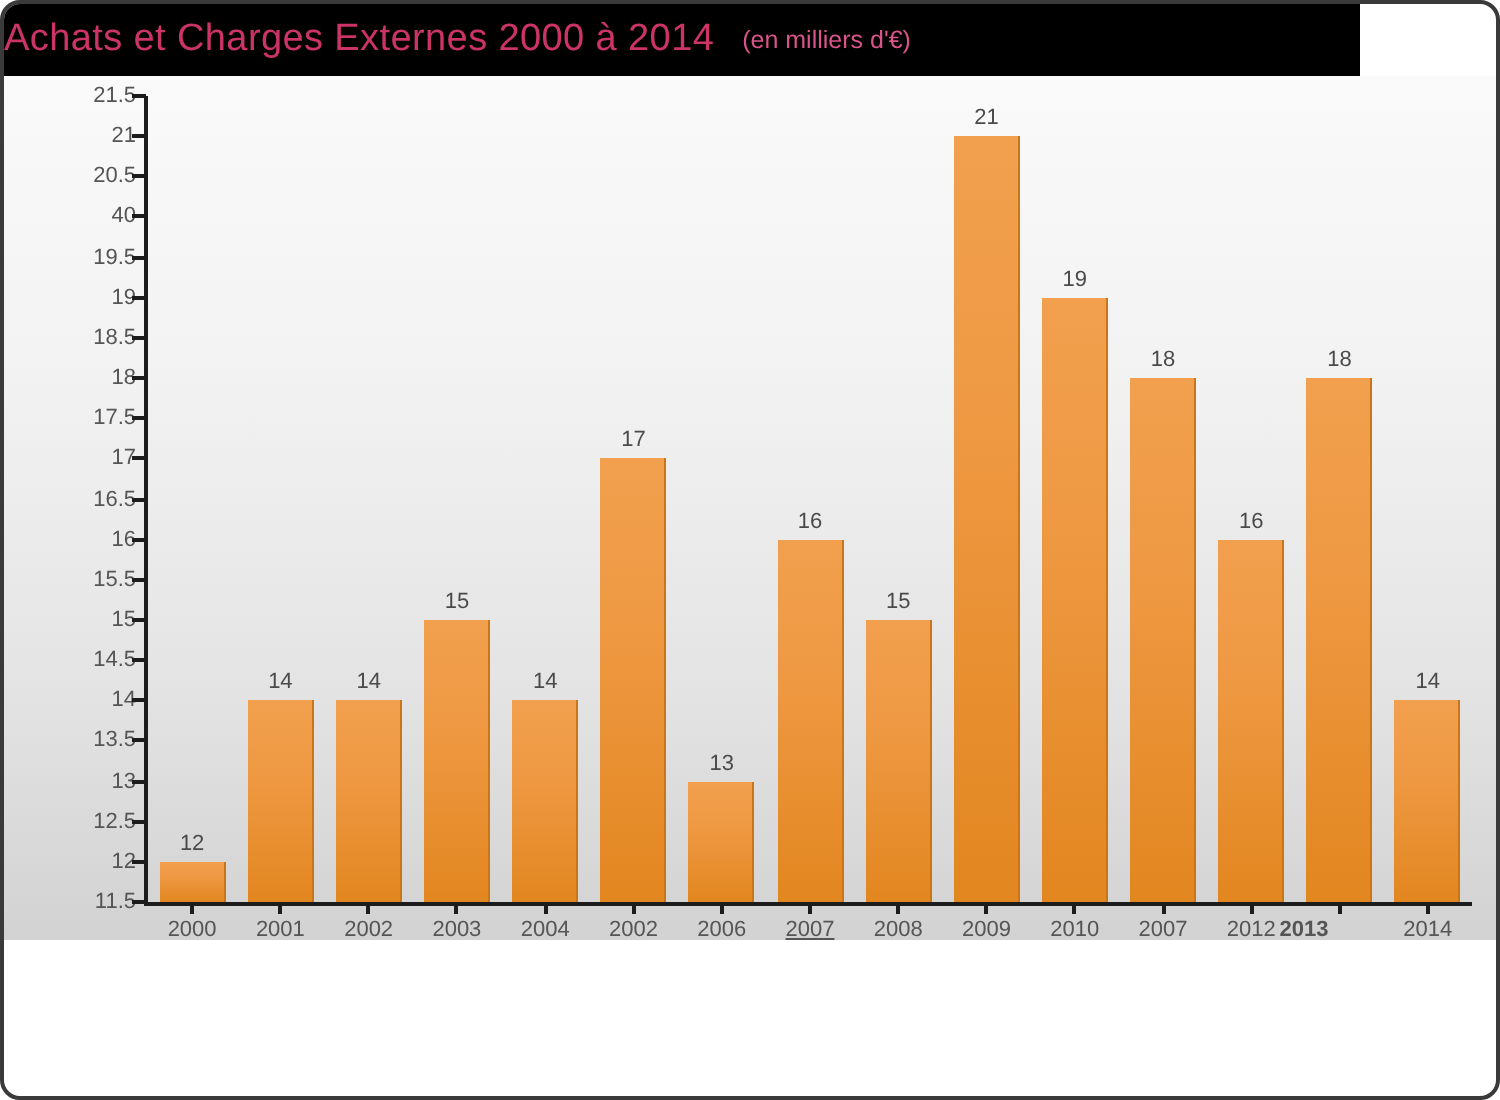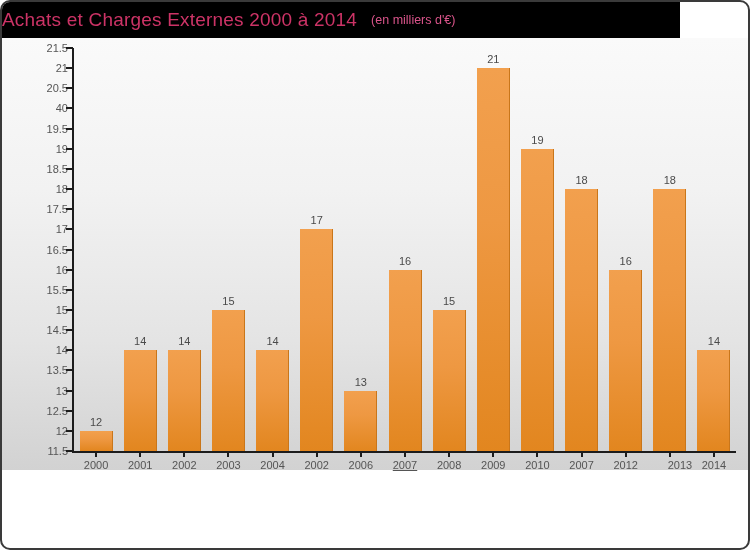--- a/index.html
+++ b/index.html
@@ -263,20 +263,20 @@
         <div class="x-label" style="left: 425.133px; width: 44px;">2008</div>
         <div class="x-tick-mark" style="left: 490.267px;"></div>
         <div class="x-label" style="left: 469.267px; width: 44px;">2009</div>
         <div class="x-tick-mark" style="left: 534.4px;"></div>
         <div class="x-label" style="left: 513.4px; width: 44px;">2010</div>
         <div class="x-tick-mark" style="left: 578.533px;"></div>
         <div class="x-label" style="left: 557.533px; width: 44px;">2007</div>
         <div class="x-tick-mark" style="left: 622.667px;"></div>
         <div class="x-label" style="left: 601.667px; width: 44px;">2012</div>
         <div class="x-tick-mark" style="left: 666.8px;"></div>
-        <div class="x-label" style="left: 656px; width: 44px;">2013</div>
+        <div class="x-label" style="left: 628px; width: 44px; font-weight: bold;">2013</div>
         <div class="x-tick-mark" style="left: 710.933px;"></div>
         <div class="x-label" style="left: 689.933px; width: 44px;">2014</div>
       </div>
   </div>
 
 
 </div>
 
 </body></html>

